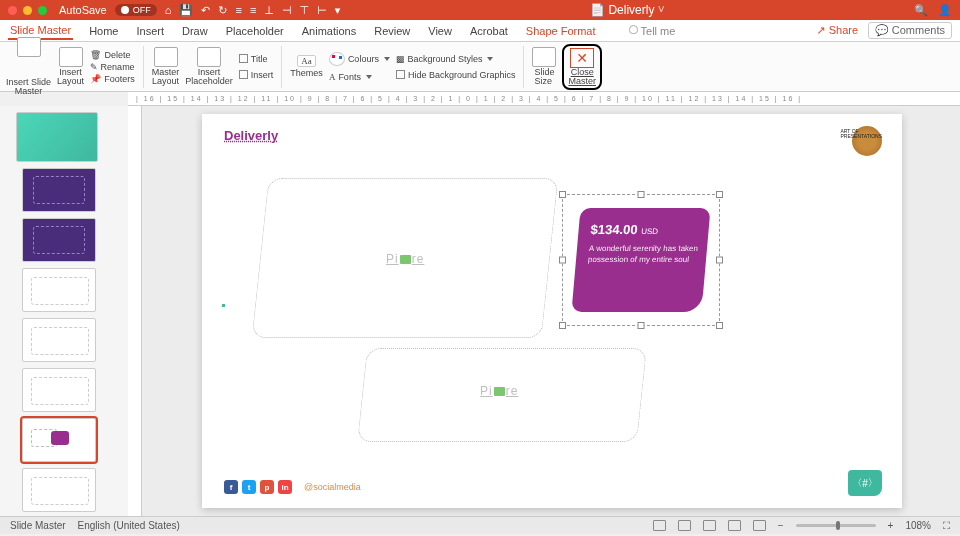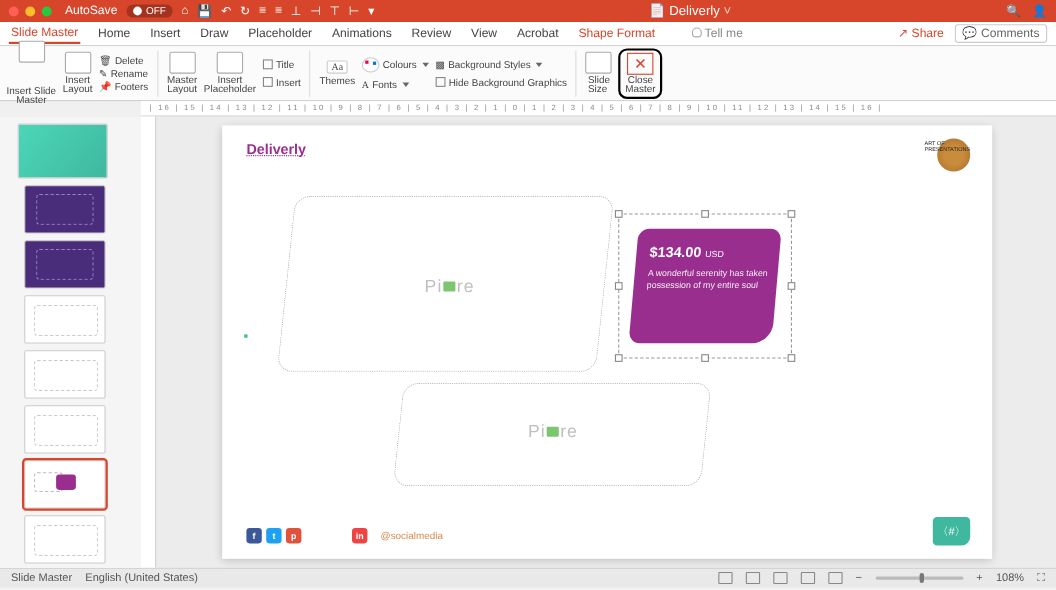--- a/index.html
+++ b/index.html
@@ -43,21 +43,21 @@
     .canvas-area { flex:1; background:#ececec; position:relative; display:flex; align-items:center; justify-content:center;}
     .ruler-v { position:absolute; left:0; top:0; bottom:0; width:14px; background:#fff; border-right:1px solid #ccc;}
     .slide-canvas { width:700px; height:394px; background:#fff; box-shadow:0 2px 8px rgba(0,0,0,.2); position:relative; margin-left:16px;}
     .brand { position:absolute; left:22px; top:14px; color:#9a2e8f; font-weight:600; font-size:13px; text-decoration:underline dotted;}
     .logo { position:absolute; right:20px; top:12px; width:44px; height:30px; }
     .logo-circ{width:30px;height:30px;border-radius:50%;background:radial-gradient(circle,#c98b3c 40%,#a66b28 100%);margin-left:auto; position:relative;}
     .logo-text{position:absolute; right:0; top:3px; font-size:5px; color:#222; line-height:5px;}
     .shape-dashed { position:absolute; border:1.5px dotted #bbb; border-radius:14px; transform: skewX(-6deg);}
     .shape1 { left:58px; top:64px; width:290px; height:160px;}
     .shape2 { left:160px; top:234px; width:280px; height:94px;}
-    .ph-word { position:absolute; font-size:16px; color:#bfbfbf; letter-spacing:1px;}
+    .ph-word { position:absolute; font-size:12px; color:#bfbfbf; letter-spacing:1px;text-decoration:underline;}
     .ph1 { left:184px; top:138px;} .ph2 { left:278px; top:270px;}
     .img-ic { display:inline-block; width:11px; height:9px; background:#7cc66f; border-radius:1px; vertical-align:middle; margin:0 1px;}
     .purple-shape-sel { position:absolute; left:368px; top:88px; width:142px; height:116px;}
     .sel-box { position:absolute; inset:-8px; border:1px dashed #999;}
     .handle{position:absolute;width:7px;height:7px;background:#fff;border:1px solid #888;}
     .h-tl{left:-4px;top:-4px}.h-tr{right:-4px;top:-4px}.h-bl{left:-4px;bottom:-4px}.h-br{right:-4px;bottom:-4px}
     .h-tm{left:50%;top:-4px;transform:translateX(-50%)}.h-bm{left:50%;bottom:-4px;transform:translateX(-50%)}
     .h-ml{left:-4px;top:50%;transform:translateY(-50%)}.h-mr{right:-4px;top:50%;transform:translateY(-50%)}
     .purple-fill { position:absolute; inset:6px; background:#9a2e8f; border-radius:10px 10px 18px 10px; transform:skewX(-5deg); padding:14px 12px; color:#fff;}
     .price { font-weight:700; font-size:13px;}
@@ -218,21 +218,21 @@
       </div>
   </div>
   <div class="ribbon-sep"></div>
   <div class="ribbon-group">
     <div class="ribbon-icon-lg"></div>
       <div style="white-space:pre-line;text-align:left;line-height:9px;">Slide
 Size</div>
   </div>
   <div class="close-master-wrap">
     <div class="close-x">✕</div>
-    <div style="white-space:pre-line;text-align:center;line-height:9px;">Close
+    <div style="white-space:pre-line;text-align:center;line-height:9px;text-decoration:underline;">Close
 Master</div>
   </div>
 </div>
 
 <div class="ruler-h">| 16 | 15 | 14 | 13 | 12 | 11 | 10 | 9 | 8 | 7 | 6 | 5 | 4 | 3 | 2 | 1 | 0 | 1 | 2 | 3 | 4 | 5 | 6 | 7 | 8 | 9 | 10 | 11 | 12 | 13 | 14 | 15 | 16 |</div>
 
 <div class="workspace">
   <div class="thumbs-col">
     <div class="thumb main"></div>
     <div class="thumb purple"></div>
@@ -284,21 +284,21 @@
         <div class="purple-fill">
           <div class="price"><span>$134.00</span> <span class="price-cur">USD</span></div>
           <div class="price-desc">A wonderful serenity has taken possession of my entire soul</div>
         </div>
       </div>
 
       <div class="socials">
         <span class="s-ic" style="background: rgb(59, 89, 152);">f</span>
         <span class="s-ic" style="background: rgb(29, 161, 242);">t</span>
         <span class="s-ic" style="background: rgb(225, 82, 61);">p</span>
-        <span class="s-ic" style="background: #ef4444; margin-left: 42px;">in</span>
+        <span class="s-ic" style="background: #ef4444;">in</span>
         <span class="sm-link">@socialmedia</span>
       </div>
 
       <div class="page-badge">〈<span>#</span>〉</div>
     </div>
   </div>
 </div>
 
 <div class="statusbar">
   <span>Slide Master</span>

